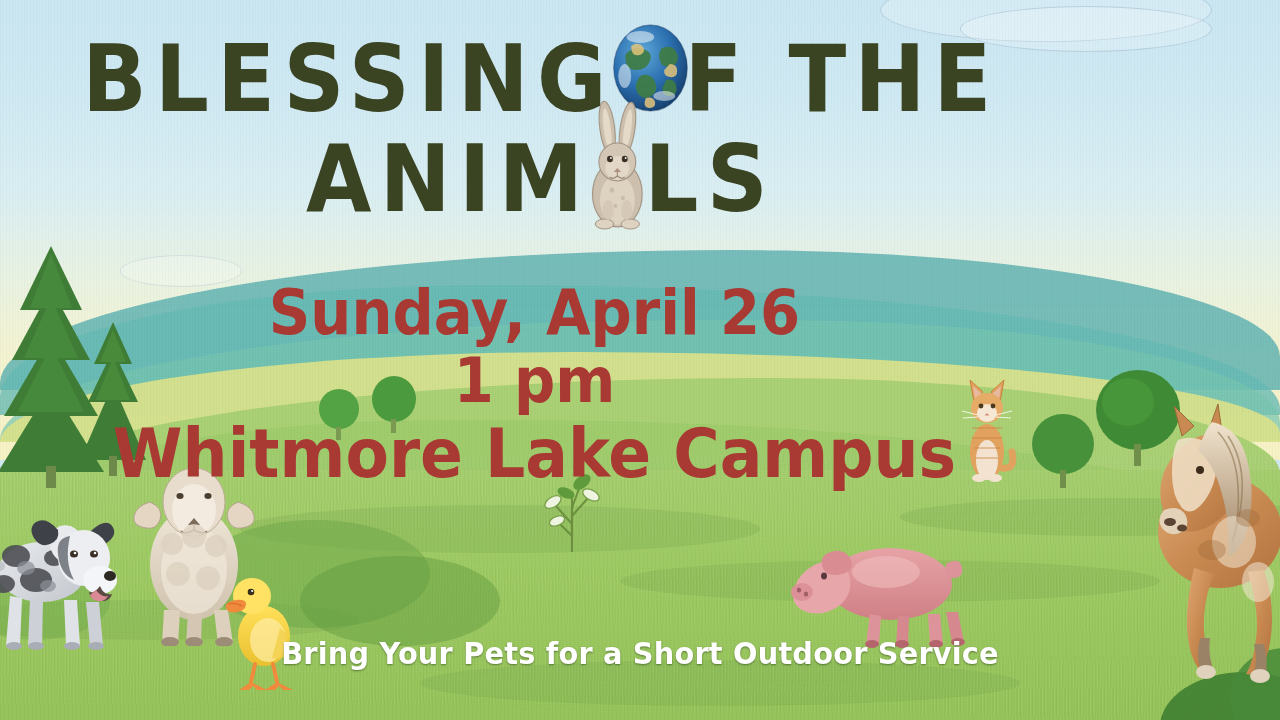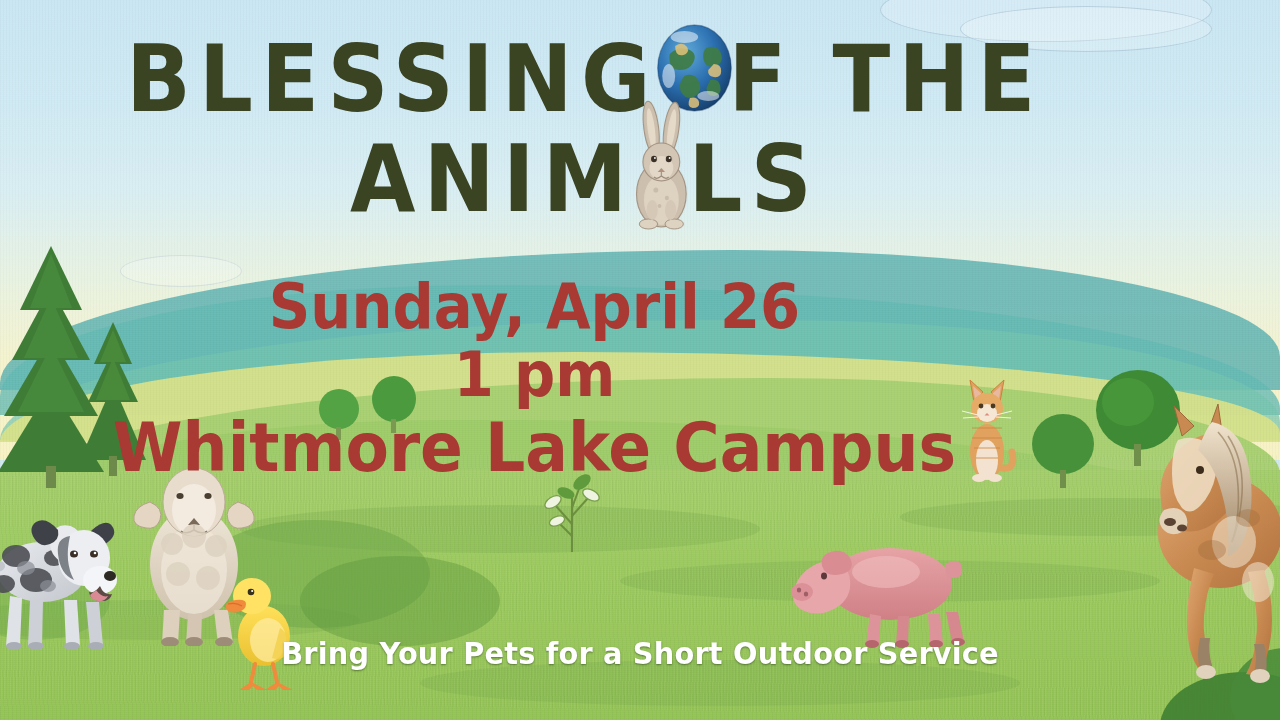--- a/index.html
+++ b/index.html
@@ -99,21 +99,20 @@
     pointer-events: none;
   }
 
   
   .title-block {
     position: absolute;
     left: 0; top: 30px;
     width: 1082px;
     text-align: center;
     z-index: 30;
-    padding-left: 44px;
   }
   .title-line {
     font-weight: 700;
     font-size: 92px;
     line-height: 100px;
     letter-spacing: 9px;
     color: #3a4322;
     white-space: nowrap;
     font-family: "DejaVu Sans", sans-serif;
     transform: scaleX(0.92);
@@ -136,21 +135,21 @@
   }
   .rabbit-art {
     position: absolute;
     left: -18px; top: -112px;
     width: 92px; height: 132px;
   }
 
   
   .details {
     position: absolute;
-    left: 0; top: 274px;
+    left: 0; top: 280px;
     width: 1069px;
     text-align: center;
     z-index: 28;
   }
   .detail-line {
     color: #a83a33;
     font-weight: 700;
     font-family: "DejaVu Sans", sans-serif;
     white-space: nowrap;
     transform: scaleX(0.93);

